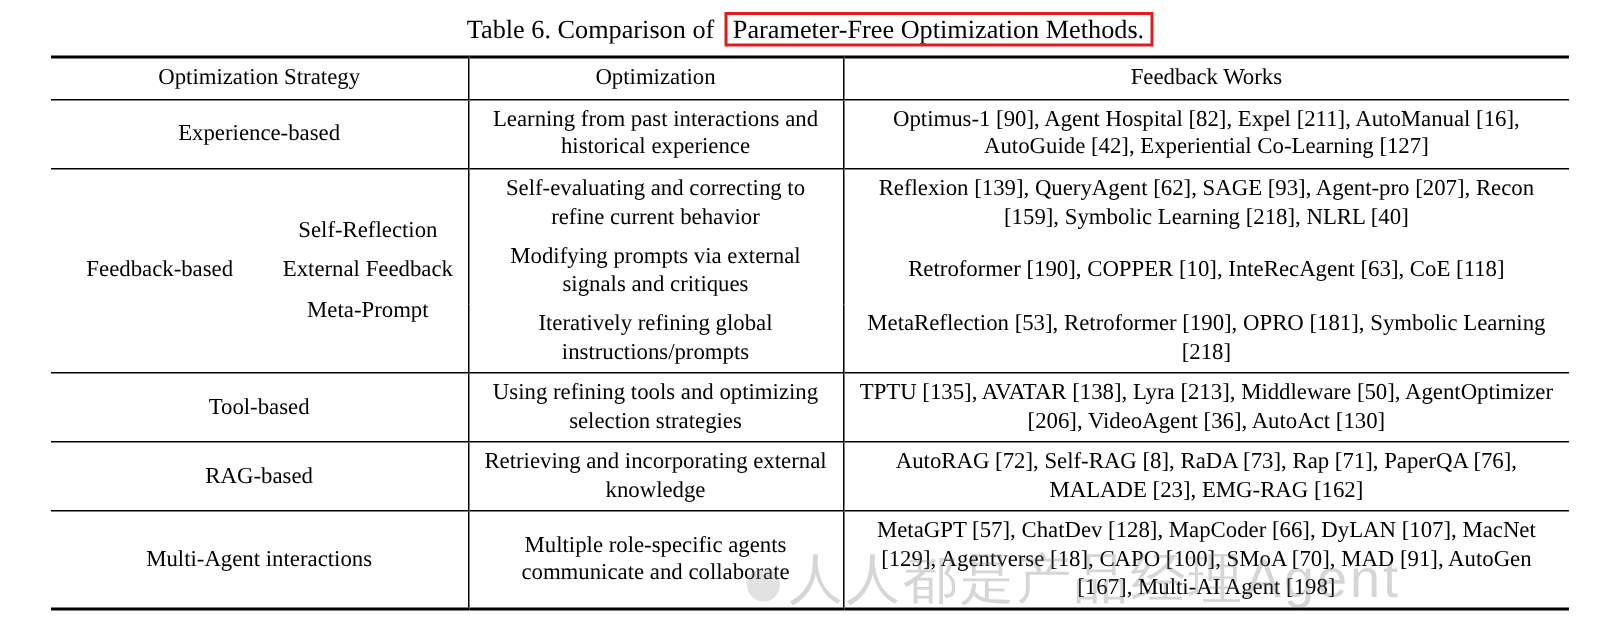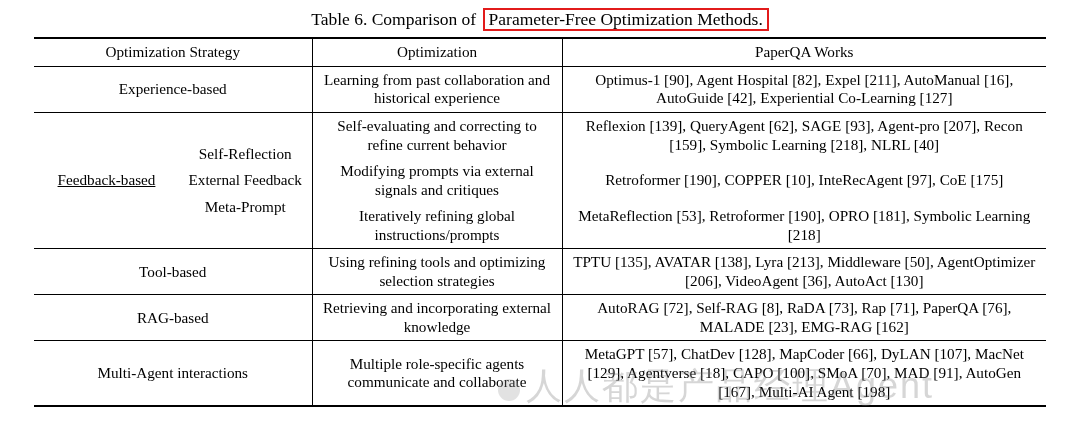--- a/index.html
+++ b/index.html
@@ -104,21 +104,20 @@
     border-top: none;
     text-align: center;
   }
   .strategy-cell {
     padding: 0 !important;
   }
   .feedback-label-cell {
     width: 175px;
     vertical-align: middle;
     text-align: center;
-    text-decoration: underline;
   }
   .feedback-sub-cell {
     border-left: 1.1px solid #000;
     width: 155px;
     font-family: Liberation Serif, serif;
   }
 </style>
 </head>
 <body>
 
@@ -132,28 +131,28 @@
   <table class="main">
     <colgroup>
       <col class="col-strategy">
       <col class="col-desc">
       <col class="col-example">
     </colgroup>
     <thead>
       <tr>
         <th>Optimization Strategy</th>
         <th class="vline-left">Optimization</th>
-        <th class="vline-left">PaperQA Works</th>
+        <th class="vline-left">Feedback Works</th>
       </tr>
     </thead>
     <tbody>
 
       <tr>
         <td>Experience-based</td>
-        <td class="vline-left">Learning from past collaboration and historical experience</td>
+        <td class="vline-left">Learning from past interactions and historical experience</td>
         <td class="vline-left">Optimus-1 [90], Agent Hospital [82], Expel [211], AutoManual [16], AutoGuide [42], Experiential Co-Learning [127]</td>
       </tr>
 
       <tr class="rowline">
         <td rowspan="3" class="strategy-cell">
           <table class="inner-table">
             <tbody>
                 <tr>
               <td rowspan="3" class="feedback-label-cell">Feedback-based</td>
               <td class="feedback-sub-cell">Self-Reflection</td>
@@ -165,21 +164,21 @@
               <td class="feedback-sub-cell">Meta-Prompt</td>
             </tr>
           </tbody>
             </table>
         </td>
         <td class="vline-left">Self-evaluating and correcting to refine current behavior</td>
         <td class="vline-left">Reflexion [139], QueryAgent [62], SAGE [93], Agent-pro [207], Recon [159], Symbolic Learning [218], NLRL [40]</td>
       </tr>
       <tr>
         <td class="vline-left">Modifying prompts via external signals and critiques</td>
-        <td class="vline-left">Retroformer [190], COPPER [10], InteRecAgent [97], CoE [175]</td>
+        <td class="vline-left">Retroformer [190], COPPER [10], InteRecAgent [63], CoE [118]</td>
       </tr>
       <tr>
         <td class="vline-left">Iteratively refining global instructions/prompts</td>
         <td class="vline-left">MetaReflection [53], Retroformer [190], OPRO [181], Symbolic Learning [218]</td>
       </tr>
 
       <tr class="rowline">
         <td>Tool-based</td>
         <td class="vline-left">Using refining tools and optimizing selection strategies</td>
         <td class="vline-left">TPTU [135], AVATAR [138], Lyra [213], Middleware [50], AgentOptimizer [206], VideoAgent [36], AutoAct [130]</td>

